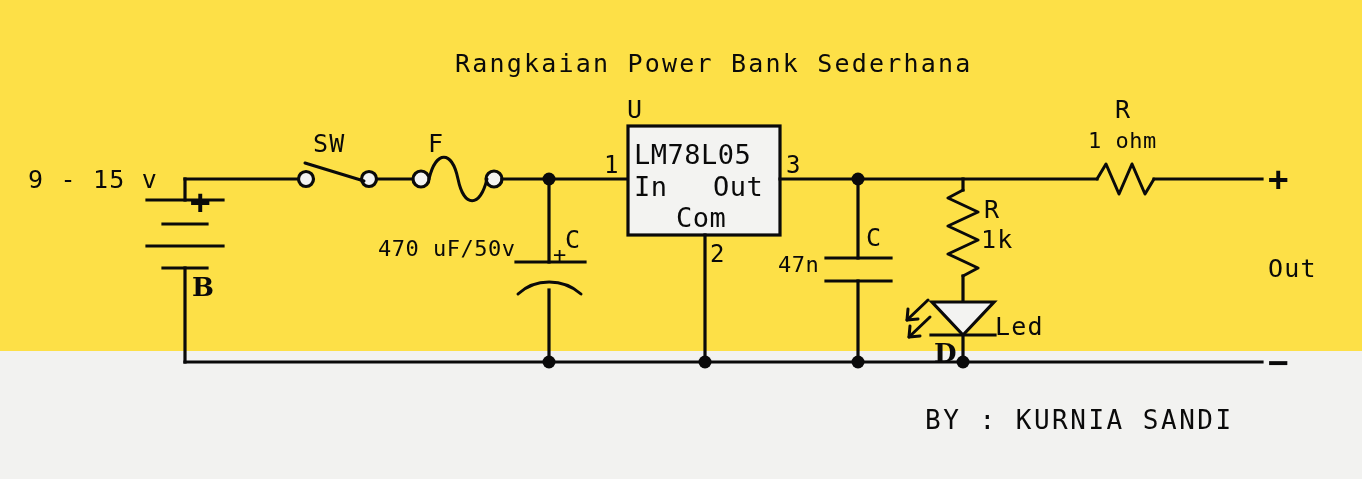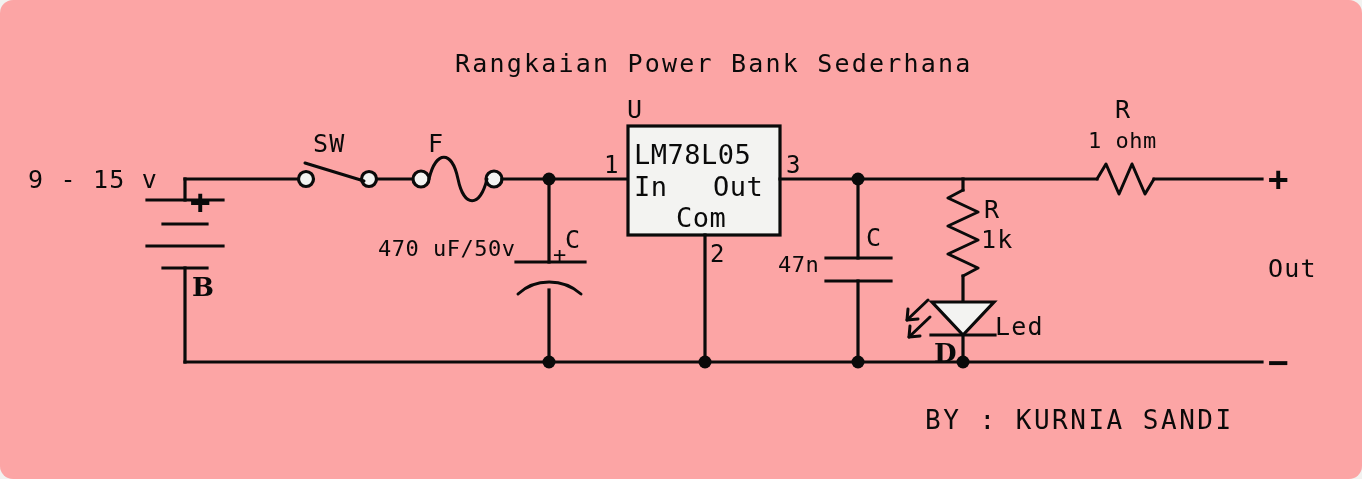--- a/index.html
+++ b/index.html
@@ -10,23 +10,22 @@
   }
   body {
     width: 1362px;
     height: 479px;
     overflow: hidden;
     font-family: "DejaVu Sans Mono", monospace;
   }
   #schematic-root {
     position: relative;
     width: 1362px;
-    height: 479px;
-    background: #fca5a5;
-    border-radius: 13px;
+    height: 351px;
+    background: #fde047;
   }
   svg#schematic-canvas {
     display: block;
     width: 1362px;
     height: 479px;
   }
   .wire {
     stroke: #0a0a0a;
     stroke-width: 3.2;
     fill: none;

